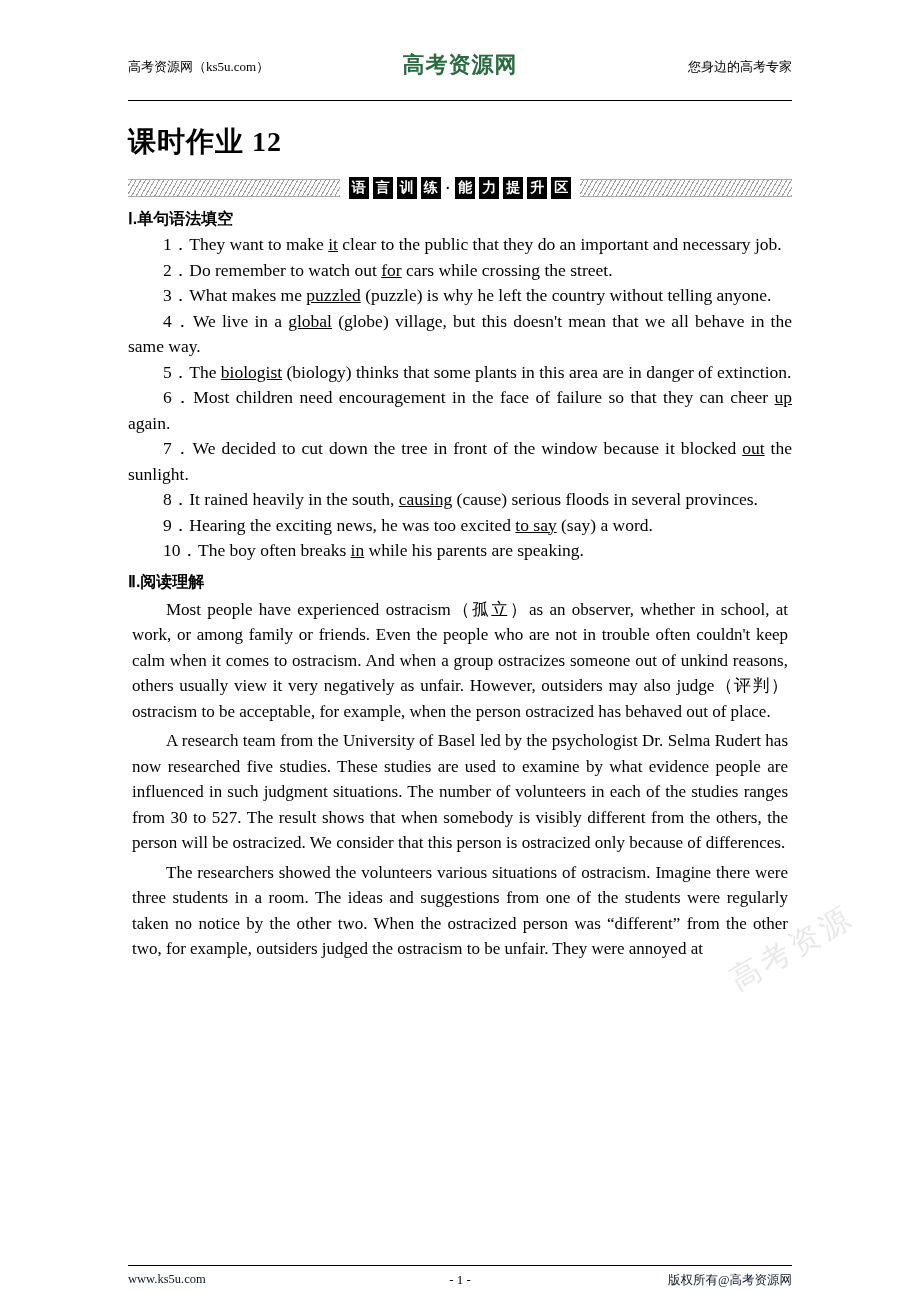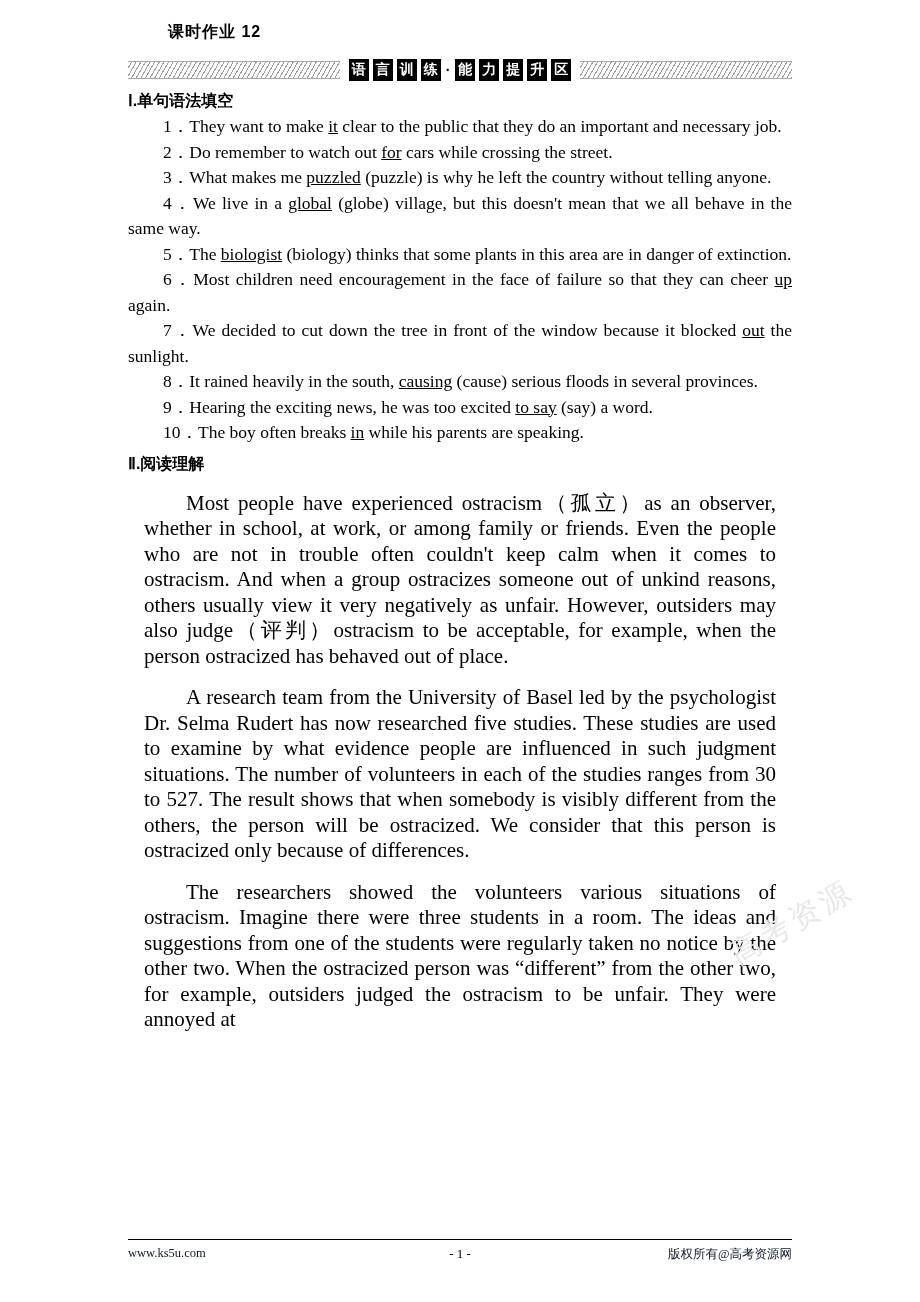--- a/index.html
+++ b/index.html
@@ -52,25 +52,24 @@
     top: 2px;
     font-size: 22px;
     font-weight: bold;
     color: #2a6b3f;
     font-family: "Liberation Sans", sans-serif;
     letter-spacing: 1px;
   }
   
   .doc-title {
     margin-top: 22px;
-    font-size: 16px;
-    font-weight: bold;
-    font-family: Liberation Sans, sans-serif;
+    font-size: 28px;
+    font-weight: bold;
+    font-family: Liberation Serif, serif;
     letter-spacing: 1px;
-    margin-left: 40px;
   }
   
   .banner {
     position: relative;
     margin-top: 14px;
     height: 26px;
     display: flex;
     align-items: center;
     justify-content: center;
   }
@@ -115,25 +114,25 @@
   }
   
   .section-head {
     font-family: "Liberation Sans", sans-serif;
     font-size: 16px;
     font-weight: bold;
     margin-top: 8px;
     margin-bottom: 2px;
   }
   .para {
-    font-size: 21px;
+    font-size: 17px;
     line-height: 25.5px;
     text-align: justify;
     text-justify: inter-word;
-    margin: 16px;
+    margin: 4px;
     text-indent: 2em;
   }
   .item {
     font-size: 17.5px;
     line-height: 25.5px;
     text-align: justify;
     margin: 0;
     text-indent: 2em;
   }
   u { text-decoration: underline; }
@@ -184,20 +183,25 @@
   }
   .content {
     margin-top: 4px;
   }
 </style>
 </head>
 <body>
 
 <div class="page">
 
+  <div class="header">
+    <div class="header-left">高考资源网（ks5u.com）</div>
+    <div class="header-center">高考资源网</div>
+    <div class="header-right">您身边的高考专家</div>
+  </div>
 
   <div class="doc-title">课时作业  12</div>
 
   <div class="banner">
     <div class="hatch"></div>
     <div class="banner-label">
       <span class="boxed">语</span>
       <span class="boxed">言</span>
       <span class="boxed">训</span>
       <span class="boxed">练</span>

